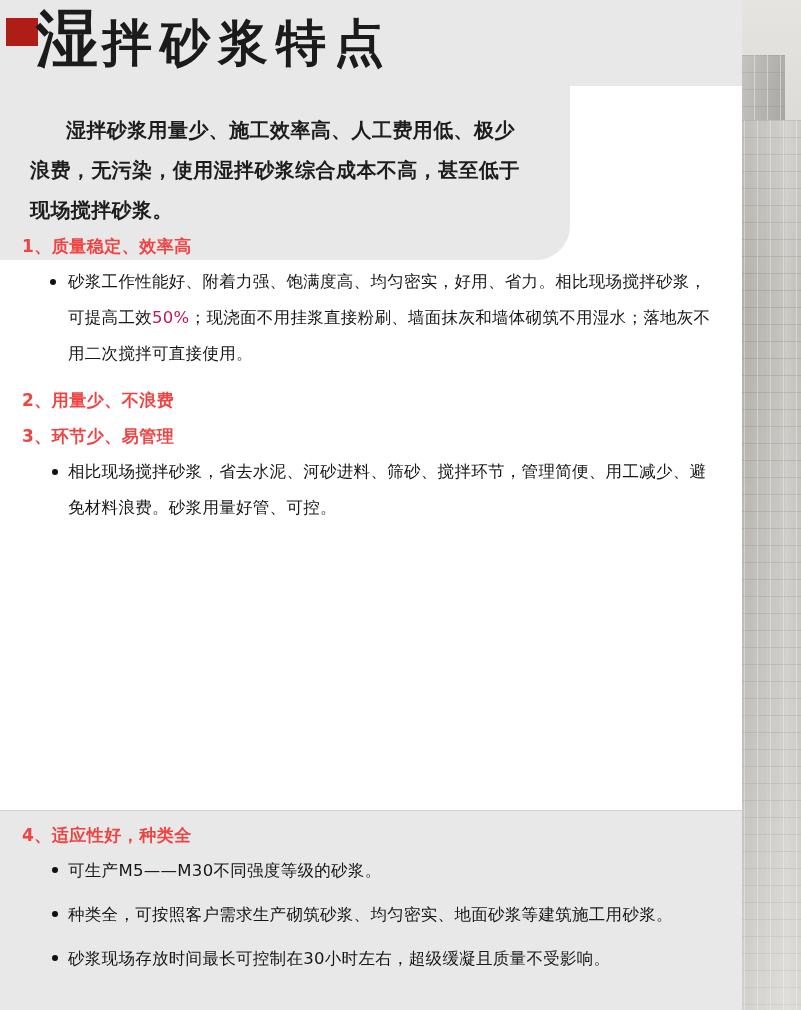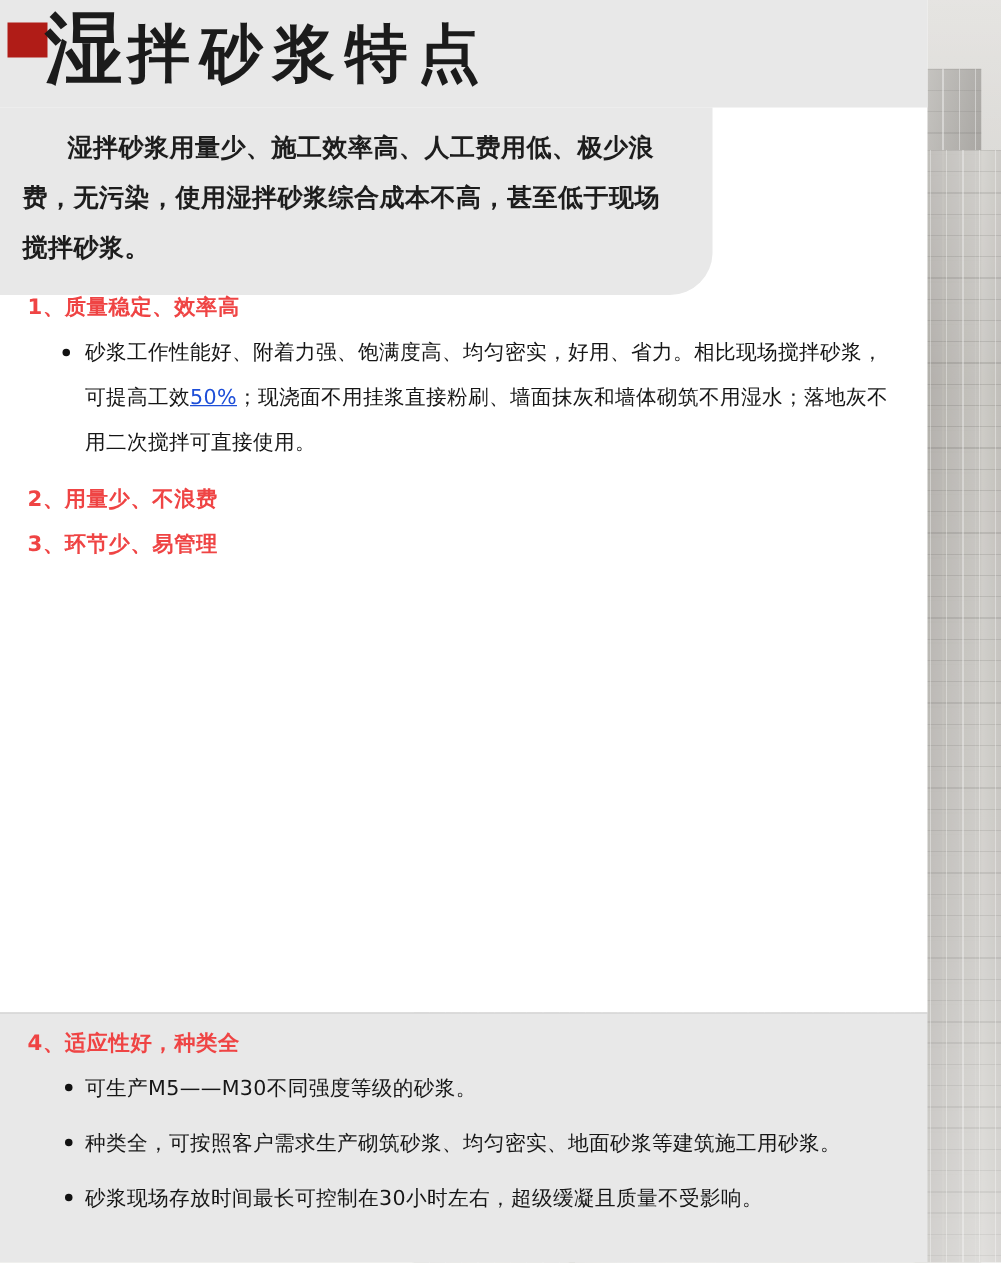--- a/index.html
+++ b/index.html
@@ -140,21 +140,21 @@
     background: #e8e8e8;
     border-bottom-right-radius: 34px;
     font-size: 20px;
     line-height: 40px;
     color: #1d1d1d;
     font-weight: 700;
     letter-spacing: .4px;
     font-family: "DejaVu Sans", "Liberation Sans", sans-serif;
   }
   .intro p {
-    margin: 0;
+    margin: 12px;
     text-indent: 36px;
   }
 
   
   .sections {
     position: absolute;
     left: 0;
     top: 228px;
     width: 742px;
   }
@@ -190,22 +190,21 @@
     top: 15px;
     width: 6px;
     height: 6px;
     border-radius: 50%;
     background: #111;
   }
   .bullet.tight .dot {
     left: 52px;
   }
   .hl {
-    color: #1d4ed8;
-    text-decoration: underline;
+    color: #be185d;
   }
 
   
   .bottom-content {
     position: absolute;
     left: 0;
     top: 818px;
     width: 742px;
   }
   .bottom-content .sec-head {
@@ -252,20 +251,23 @@
         <div class="sec-head">1、质量稳定、效率高</div>
         <ul class="bullets">
           <li class="bullet"><span class="dot"></span><span>砂浆工作性能好、附着力强、饱满度高、均匀密实，好用、省力。相比现场搅拌砂浆，可提高工效</span><span class="hl">50%</span><span>；现浇面不用挂浆直接粉刷、墙面抹灰和墙体砌筑不用湿水；落地灰不用二次搅拌可直接使用。</span></li>
         </ul>
       </div>
       <div class="section">
         <div class="sec-head">2、用量少、不浪费</div>
       </div>
       <div class="section">
         <div class="sec-head">3、环节少、易管理</div>
+        <ul class="bullets">
+          <li class="bullet tight"><span class="dot"></span><span>相比现场搅拌砂浆，省去水泥、河砂进料、筛砂、搅拌环节，管理简便、用工减少、避免材料浪费。砂浆用量好管、可控。</span></li>
+        </ul>
       </div>
     </div>
 
   <div class="bottom-content" id="bottom-host">
       <div class="sec-head">4、适应性好，种类全</div>
       <ul class="bullets">
         <li class="bullet tight"><span class="dot"></span><span>可生产M5——M30不同强度等级的砂浆。</span></li>
         <li class="bullet tight"><span class="dot"></span><span>种类全，可按照客户需求生产砌筑砂浆、均匀密实、地面砂浆等建筑施工用砂浆。</span></li>
         <li class="bullet tight"><span class="dot"></span><span>砂浆现场存放时间最长可控制在30小时左右，超级缓凝且质量不受影响。</span></li>
       </ul>

